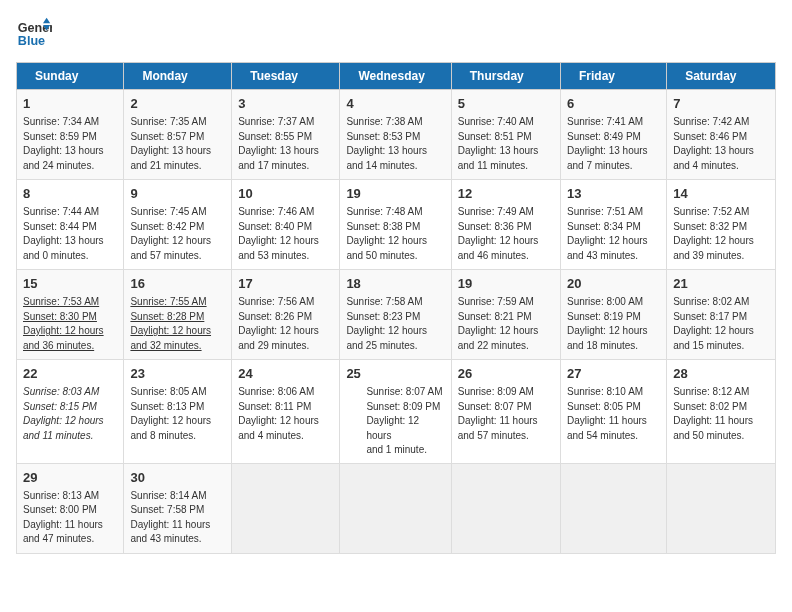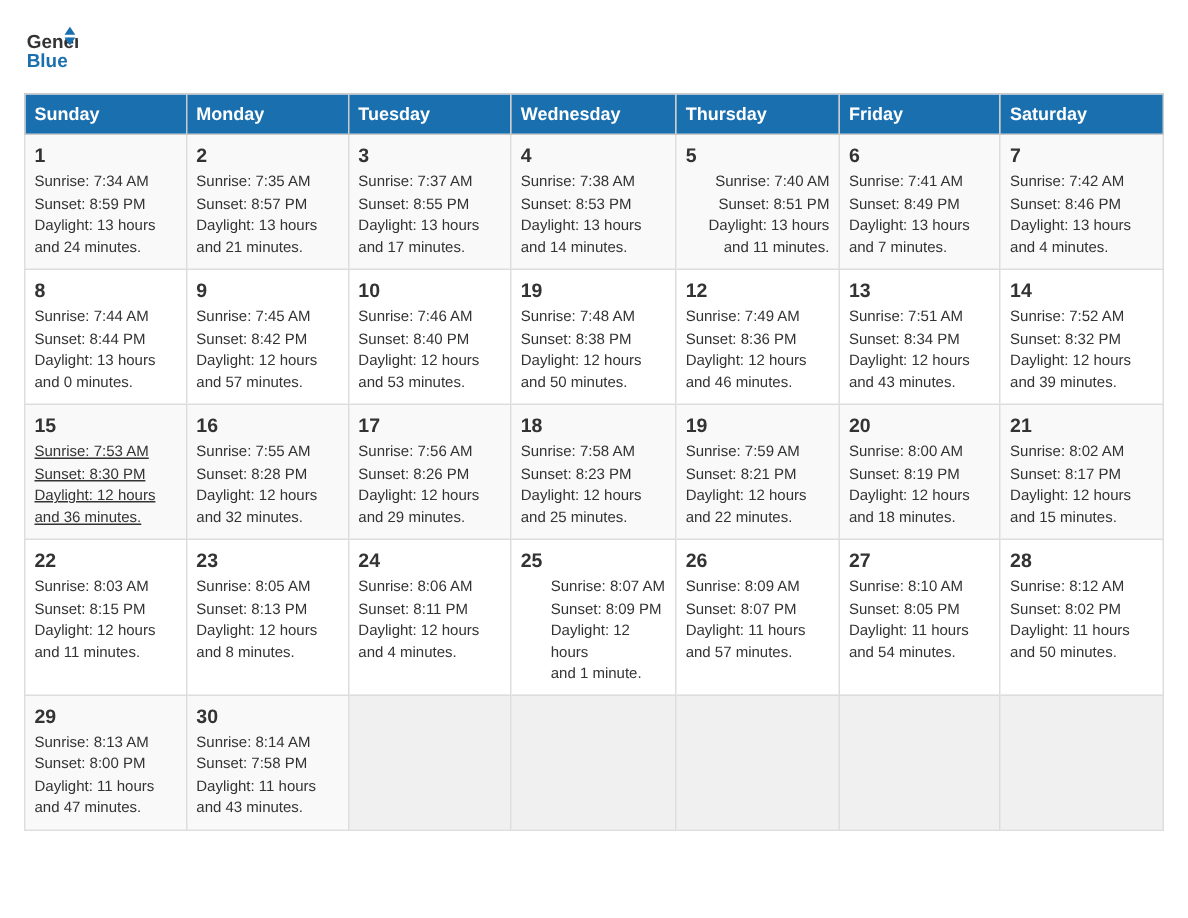--- a/index.html
+++ b/index.html
@@ -39,21 +39,21 @@
     }
     table {
       width: 100%;
       border-collapse: collapse;
       font-size: 10.5px;
     }
     thead tr th {
       background-color: #1a6faf;
       color: #fff;
       text-align: left;
-      padding: 6px 6px;
+      padding: 6px 18px;
       font-size: 12px;
       font-weight: bold;
       border: 1px solid #ccc;
     }
     tbody tr td {
       vertical-align: top;
       padding: 5px 6px;
       border: 1px solid #ddd;
       height: 90px;
       width: 113px;
@@ -136,21 +136,21 @@
         </td>
         <td>
           <span class="day-number">4</span>
           <div class="day-detail" style="white-space: pre-line;">Sunrise: 7:38 AM
 Sunset: 8:53 PM
 Daylight: 13 hours
 and 14 minutes.</div>
         </td>
         <td>
           <span class="day-number">5</span>
-          <div class="day-detail" style="white-space: pre-line; text-align: right;">Sunrise: 7:40 AM
+          <div class="day-detail" style="white-space: pre-line;">Sunrise: 7:40 AM
 Sunset: 8:51 PM
 Daylight: 13 hours
 and 11 minutes.</div>
         </td>
         <td>
           <span class="day-number">6</span>
           <div class="day-detail" style="white-space: pre-line;">Sunrise: 7:41 AM
 Sunset: 8:49 PM
 Daylight: 13 hours
 and 7 minutes.</div>
@@ -217,21 +217,21 @@
       <tr>
         <td>
           <span class="day-number">15</span>
           <div class="day-detail" style="white-space: pre-line; text-decoration: underline;">Sunrise: 7:53 AM
 Sunset: 8:30 PM
 Daylight: 12 hours
 and 36 minutes.</div>
         </td>
         <td>
           <span class="day-number">16</span>
-          <div class="day-detail" style="white-space: pre-line;">Sunrise: 7:55 AM
+          <div class="day-detail" style="white-space: pre-line; text-decoration: underline;">Sunrise: 7:55 AM
 Sunset: 8:28 PM
 Daylight: 12 hours
 and 32 minutes.</div>
         </td>
         <td>
           <span class="day-number">17</span>
           <div class="day-detail" style="white-space: pre-line;">Sunrise: 7:56 AM
 Sunset: 8:26 PM
 Daylight: 12 hours
 and 29 minutes.</div>
@@ -261,21 +261,21 @@
           <span class="day-number">21</span>
           <div class="day-detail" style="white-space: pre-line;">Sunrise: 8:02 AM
 Sunset: 8:17 PM
 Daylight: 12 hours
 and 15 minutes.</div>
         </td>
       </tr>
       <tr>
         <td>
           <span class="day-number">22</span>
-          <div class="day-detail" style="white-space: pre-line;">Sunrise: 8:03 AM
+          <div class="day-detail" style="white-space: pre-line; font-style: italic;">Sunrise: 8:03 AM
 Sunset: 8:15 PM
 Daylight: 12 hours
 and 11 minutes.</div>
         </td>
         <td>
           <span class="day-number">23</span>
           <div class="day-detail" style="white-space: pre-line;">Sunrise: 8:05 AM
 Sunset: 8:13 PM
 Daylight: 12 hours
 and 8 minutes.</div>

